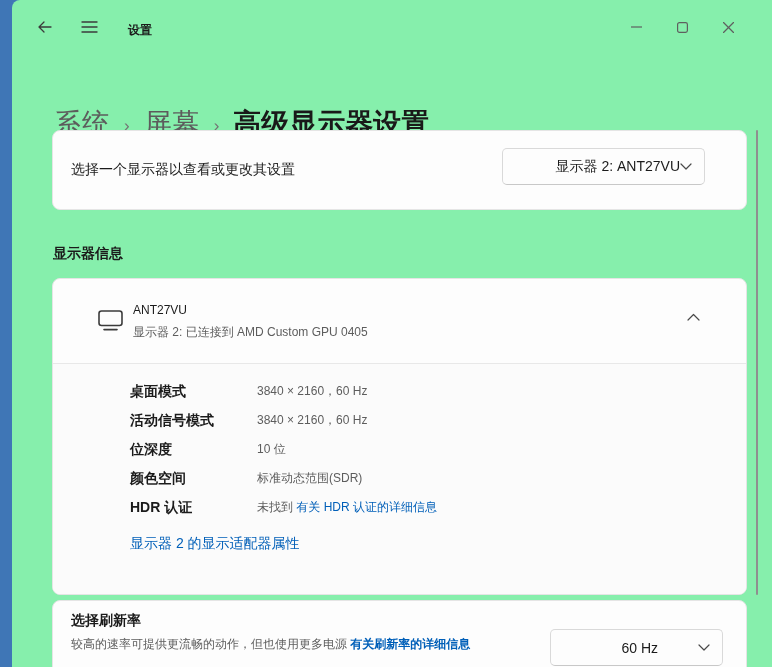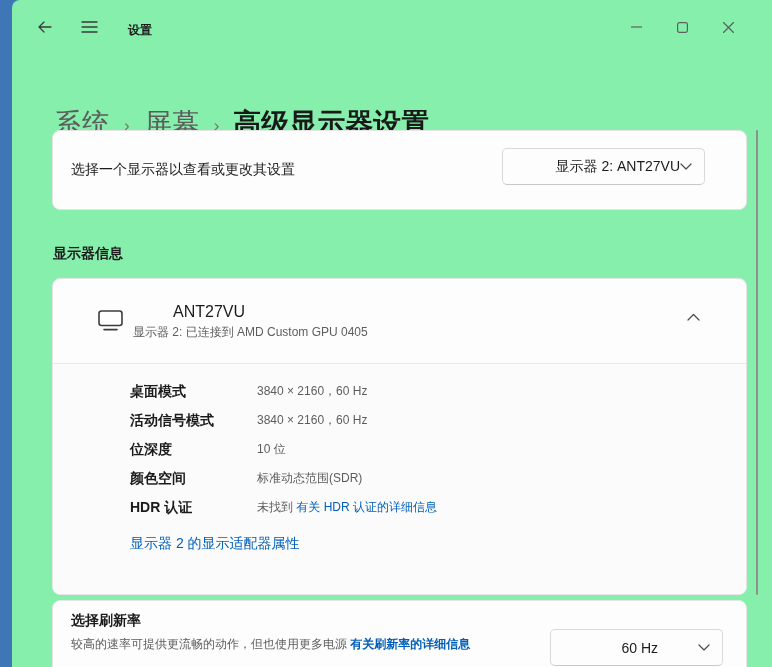--- a/index.html
+++ b/index.html
@@ -63,21 +63,21 @@
   .section-title {
     position: absolute; left: 41px; top: 245px;
     font-size: 14px; font-weight: 600; color: #1b1b1b;
   }
   
   #card-info { top: 278px; height: 317px; overflow: hidden; }
   .expander-header {
     position: absolute; left: 0; top: 0; width: 100%; height: 84px; cursor: pointer;
   }
   .monitor-glyph { position: absolute; left: 44px; top: 28px; color: #3b3b3b; }
-  .exp-title { position: absolute; left: 80px; top: 24px; font-size: 16px; color: #1b1b1b; margin-left: 40px; }
+  .exp-title { position: absolute; left: 80px; top: 24px; font-size: 12px; color: #1b1b1b; }
   .exp-subtitle { position: absolute; left: 80px; top: 45px; font-size: 12px; color: #5d5d5d; }
   .exp-chevron { position: absolute; right: 46px; top: 34px; color: #4a4a4a; }
   .exp-divider {
     position: absolute; left: 0; top: 84px; width: 100%; height: 1px; background: #e8e8e8;
   }
   .exp-content {
     position: absolute; left: 0; top: 85px; width: 100%; bottom: 0; background: #fbfbfb;
     padding: 13px 0 0 77px;
   }
   .info-row { display: flex; height: 29px; align-items: center; }

